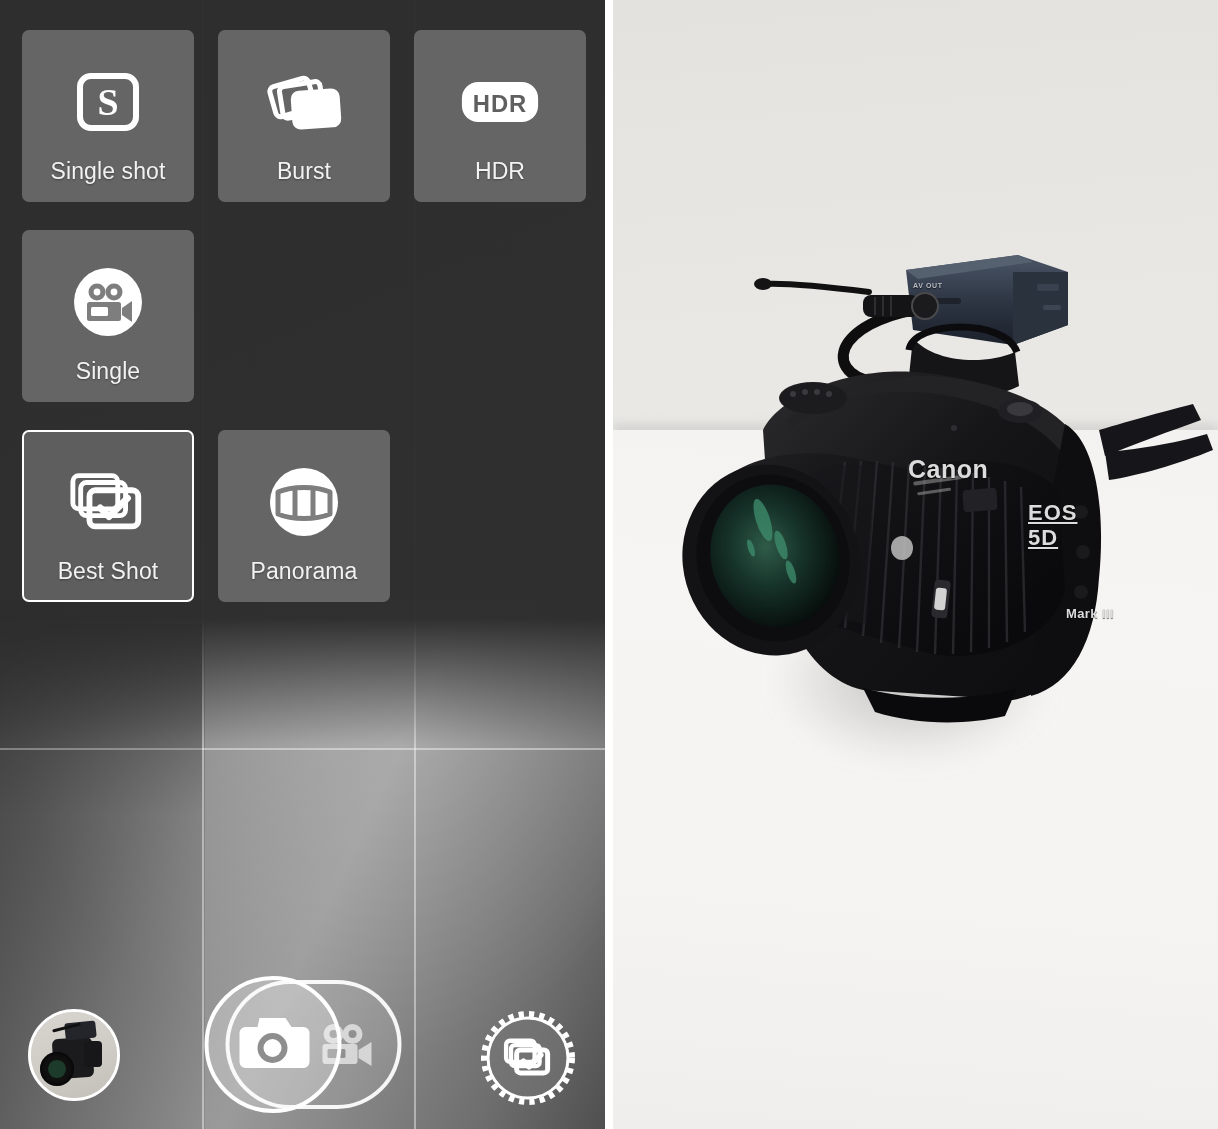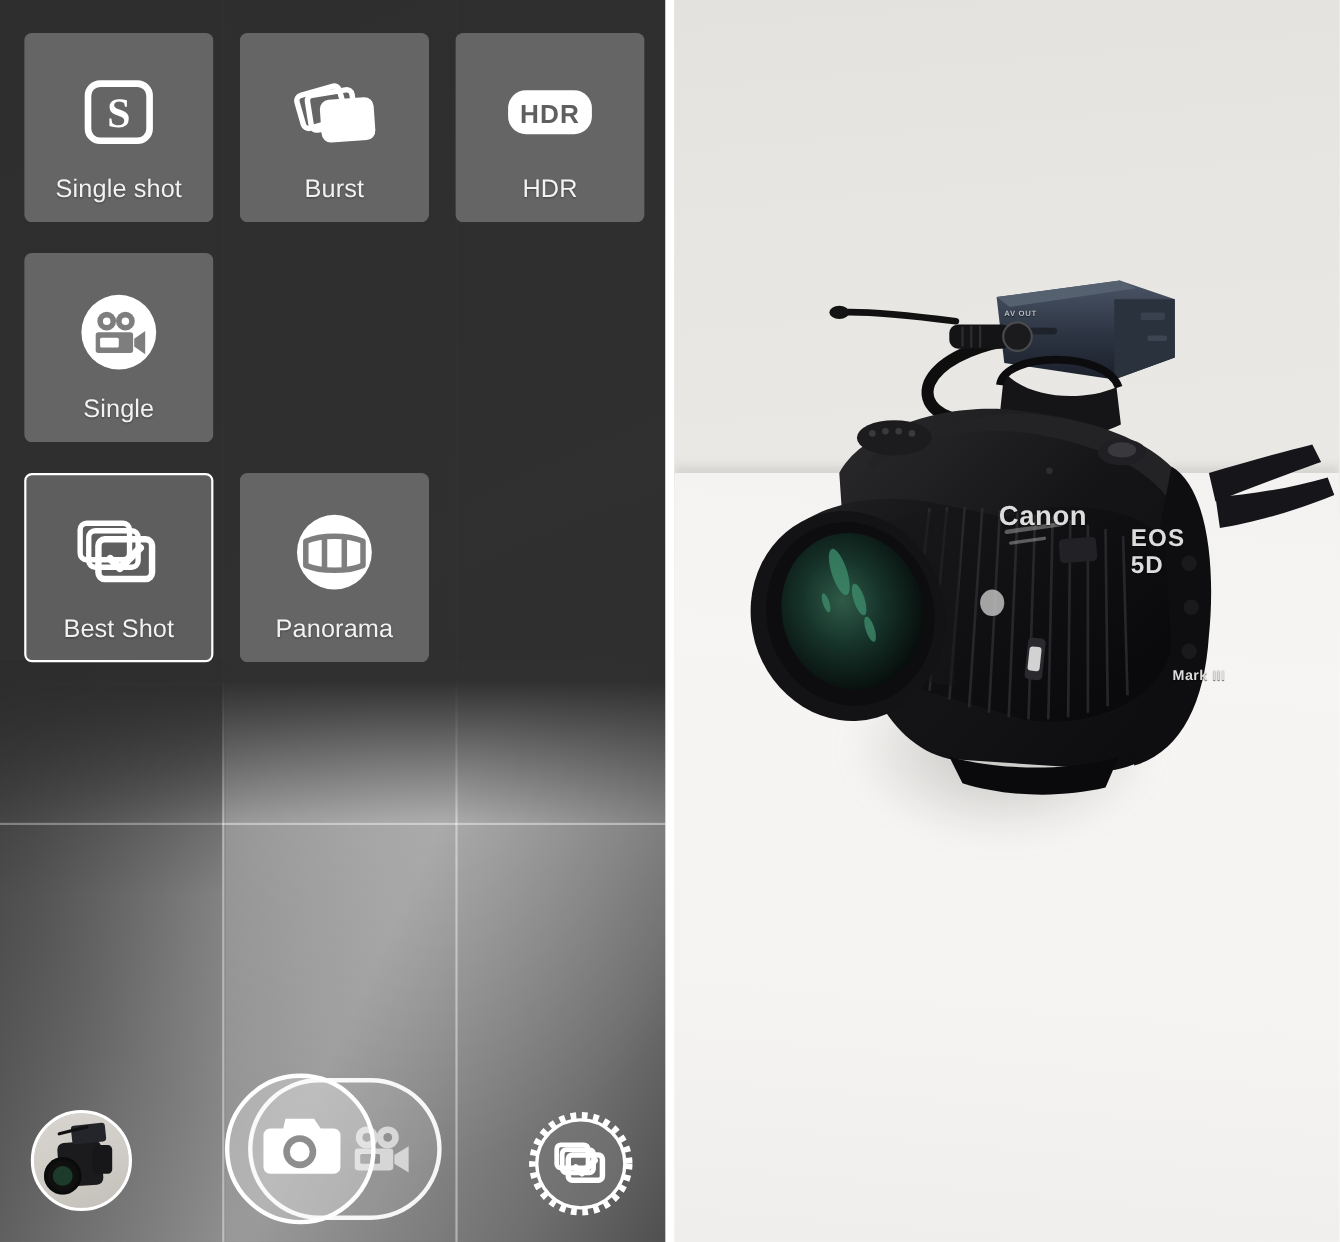--- a/index.html
+++ b/index.html
@@ -162,21 +162,21 @@
     background:radial-gradient(60% 60% at 45% 40%, rgba(150,150,148,.55) 0%, rgba(180,180,178,0) 70%);
     filter:blur(12px);
   }
   .cam{position:absolute;left:0;top:0;width:605px;height:1129px;}
   .cam svg{display:block;}
   .cam-label{
     position:absolute;color:#dcdcdc;font-weight:bold;
     text-shadow:0 1px 1px rgba(0,0,0,.6);
   }
   .lbl-canon{left:295px;top:407px;font-size:25px;font-family:Liberation Sans, sans-serif;letter-spacing:.5px;margin-top:48px;}
-  .lbl-eos{left:415px;top:476px;font-size:22px;line-height:25px;letter-spacing:1px;}
+  .lbl-eos{left:415px;top:500px;font-size:22px;line-height:25px;letter-spacing:1px;text-decoration:underline;}
   .lbl-mark{left:417px;top:606px;font-size:13px;letter-spacing:.4px;padding-left:36px;}
   .lbl-avout{left:300px;top:282px;font-size:7px;color:#b9bcc2;letter-spacing:.6px;font-weight:bold;}
 </style>
 </head>
 <body>
 
 <div class="screen">
 
   <div class="viewfinder">
 

